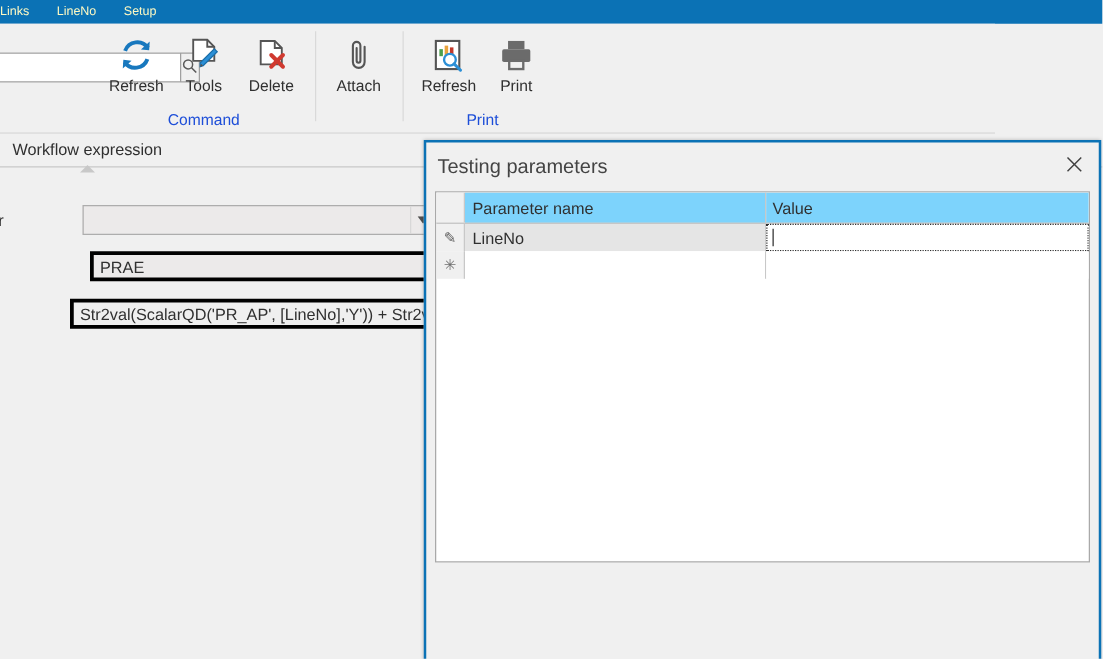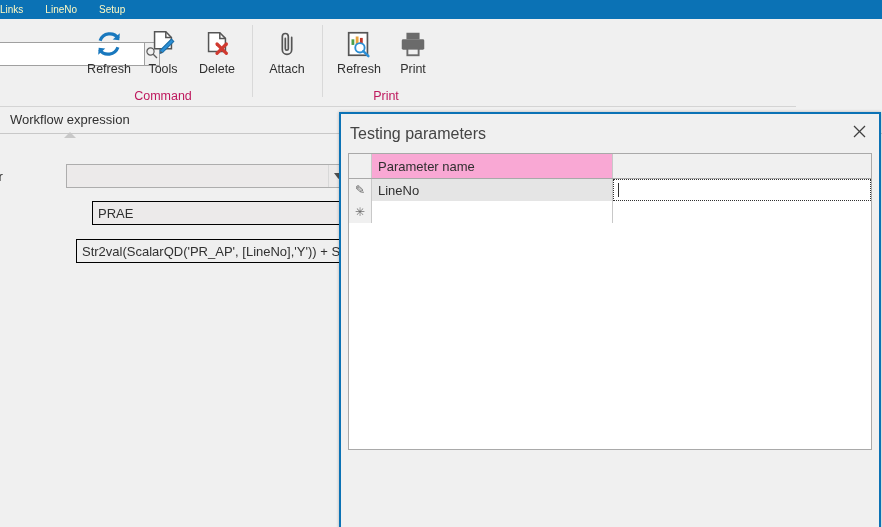--- a/index.html
+++ b/index.html
@@ -91,21 +91,21 @@
     justify-content: center;
   }
   .rbtn .lbl {
     font-size: 12.5px;
     color: #303030;
     margin-top: 1px;
     white-space: nowrap;
   }
   .group-title {
     font-size: 12.5px;
-    color: #be185d;
+    color: #1d4ed8;
     height: 18px;
     line-height: 16px;
     white-space: nowrap;
   }
 
   
   #search-area {
     width: 74px;
     height: 87px;
     position: relative;
@@ -211,31 +211,30 @@
   .combo .combo-arrow {
     width: 18px;
     height: 22px;
     display: flex;
     align-items: center;
     justify-content: center;
     border-left: 1px solid #d8d8d8;
   }
   .textbox {
     height: 24px;
-    border: 1px solid #000000;
+    border: 3px solid #000000;
     background: #eceaea;
     font-size: 13px;
     color: #303030;
     display: flex;
     align-items: center;
     padding: 0 5px;
     box-sizing: border-box;
     overflow: hidden;
     white-space: nowrap;
-    margin-left: 20px;
   }
 
   
   #row-header { left: -60px; top: 57px; }
   #row-header .field-label { width: 126px; }
   #row-header .combo { width: 282px; }
   
   #row-prae { left: 72px; top: 94px; }
   #row-prae .textbox { width: 282px; }
   
@@ -328,21 +327,21 @@
     align-items: center;
     padding-left: 5px;
     font-size: 13px;
     color: #303030;
     overflow: hidden;
     white-space: nowrap;
   }
   .grid-head .cell-name,
   .grid-head .cell-value {
     color: #303030;
-    background: #f9a8d4;
+    background: #7dd3fc;
   }
   .row-current .cell-name { background: #e5e5e5; }
   .row-current .cell-value {
     background: #ffffff;
     border: 1px dotted #303030;
     margin: 0;
     padding-left: 4px;
   }
   .caret {
     display: inline-block;
@@ -507,20 +506,21 @@
         </svg>
       </span>
     </div>
   </div>
 
   <div id="grid">
 
     <div class="grid-row grid-head">
       <div class="cell-indicator"></div>
       <div class="cell-name">Parameter name</div>
+      <div class="cell-value">Value</div>
     </div>
 
     <div class="grid-row row-current">
       <div class="cell-indicator">✎</div>
       <div class="cell-name">LineNo</div>
       <div class="cell-value">
           <span class="caret"></span>
         </div>
     </div>
 

